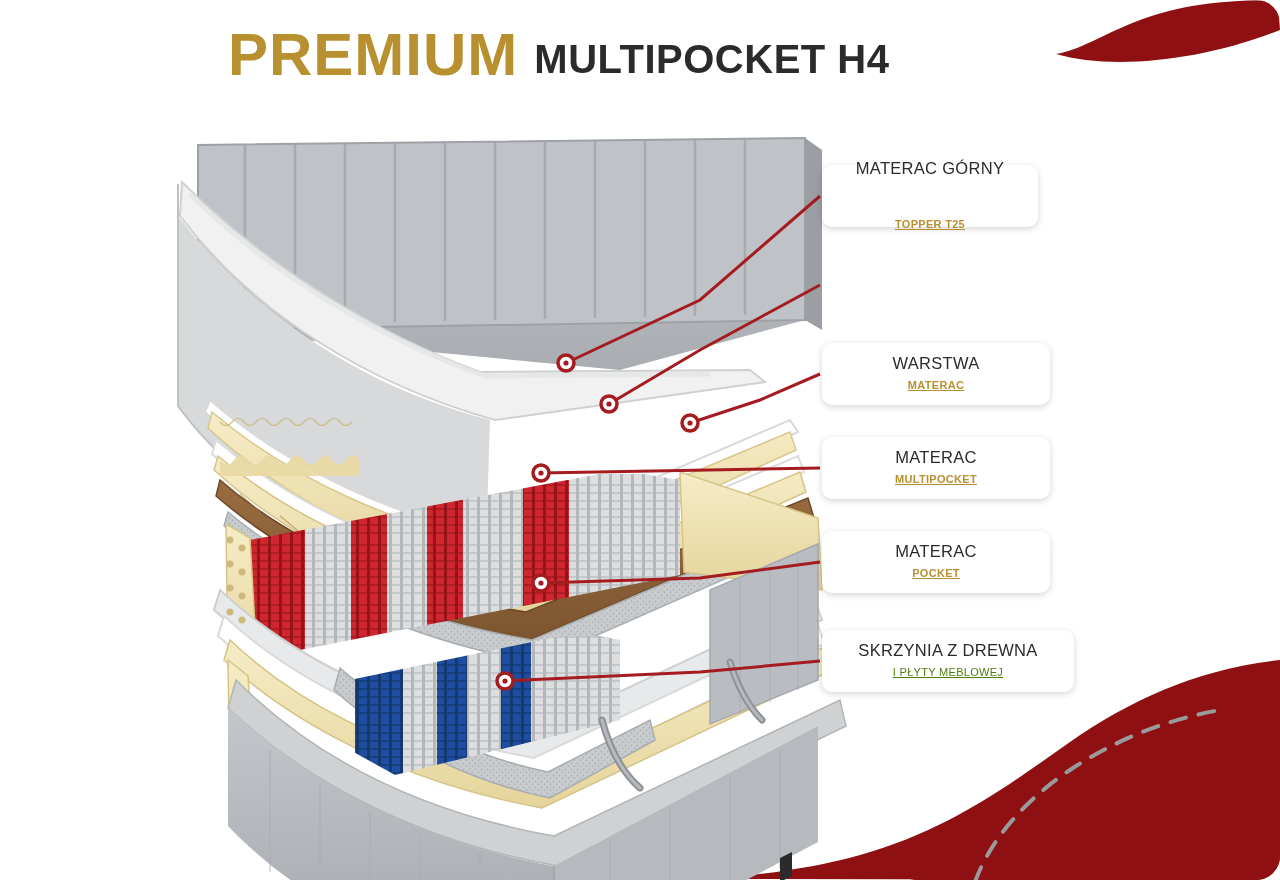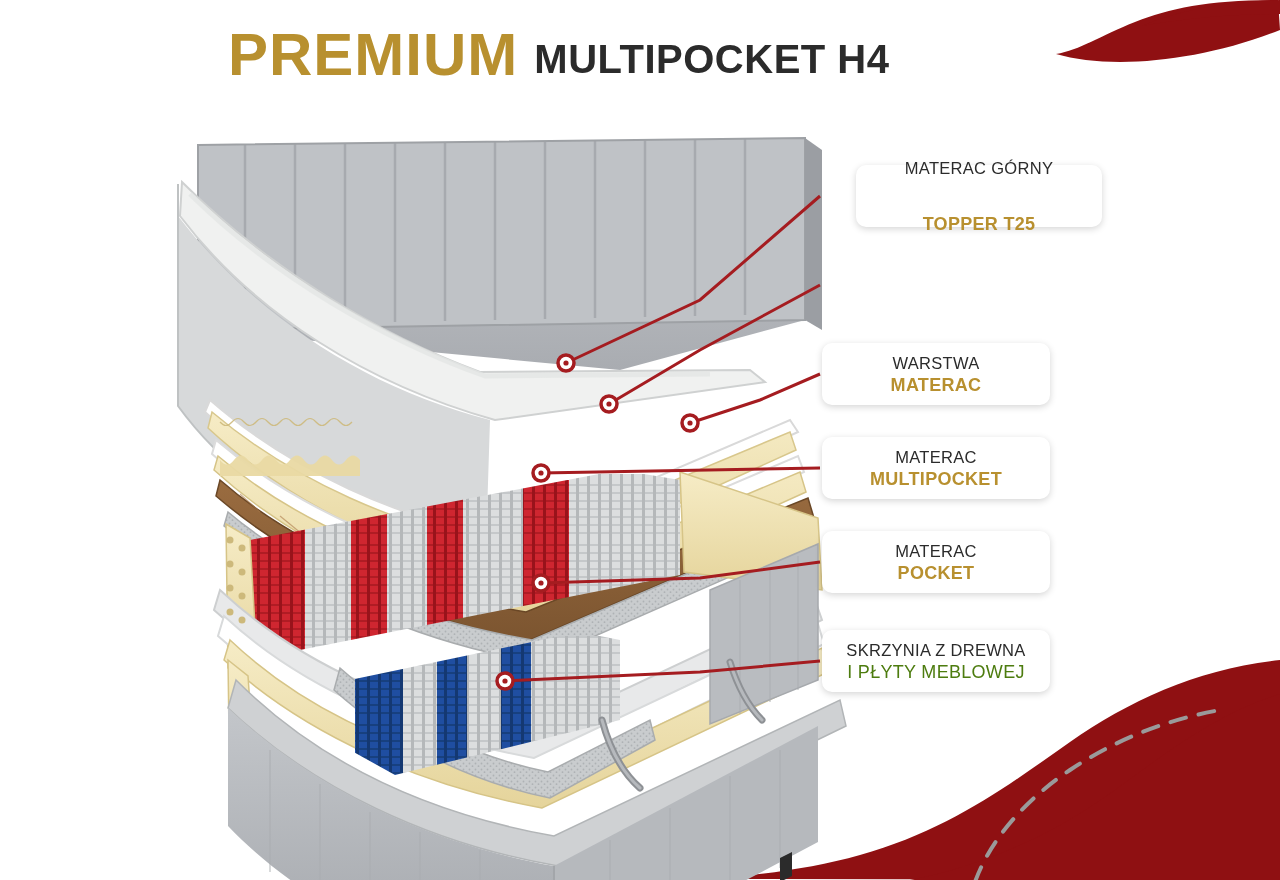--- a/index.html
+++ b/index.html
@@ -9,20 +9,21 @@
   }
   body {
     font-family: "Liberation Sans", sans-serif;
   }
   #page {
     position: relative;
     width: 1280px;
     height: 880px;
     overflow: hidden;
     background: #ffffff;
+    border-radius: 24px;
   }
 
   
   .corner-deco {
     position: absolute;
     pointer-events: none;
   }
   #deco-top-right {
     top: 0;
     right: 0;
@@ -79,37 +80,38 @@
     padding: 6px 10px;
     box-sizing: border-box;
   }
   .callout .line1 {
     font-size: 16.5px;
     color: #2b2b2b;
     line-height: 22px;
     letter-spacing: 0.3px;
   }
   .callout .line2 {
-    font-size: 18px;
+    font-size: 11px;
     font-weight: bold;
     color: #b8902f;
     line-height: 22px;
     letter-spacing: 0.3px;
+    text-decoration: underline;
   }
   .callout .line2.dark {
     color: #4d7c0f;
     font-weight: normal;
   }
 
-  #callout-0 { left: 856px; top: 165px;  width: 246px; height: 62px; gap: 34px; }
+  #callout-0 { left: 822px; top: 165px;  width: 216px; height: 62px; gap: 34px; }
   #callout-1 { left: 822px; top: 254px;  width: 228px; height: 62px; }
   #callout-2 { left: 822px; top: 343px;  width: 228px; height: 62px; }
   #callout-3 { left: 822px; top: 437px;  width: 228px; height: 62px; }
   #callout-4 { left: 822px; top: 531px;  width: 228px; height: 62px; }
-  #callout-5 { left: 822px; top: 630px;  width: 228px; height: 62px; }
+  #callout-5 { left: 822px; top: 630px;  width: 252px; height: 62px; }
 
   
   #illustration {
     position: absolute;
     left: 150px;
     top: 120px;
     width: 700px;
     height: 760px;
   }
 

